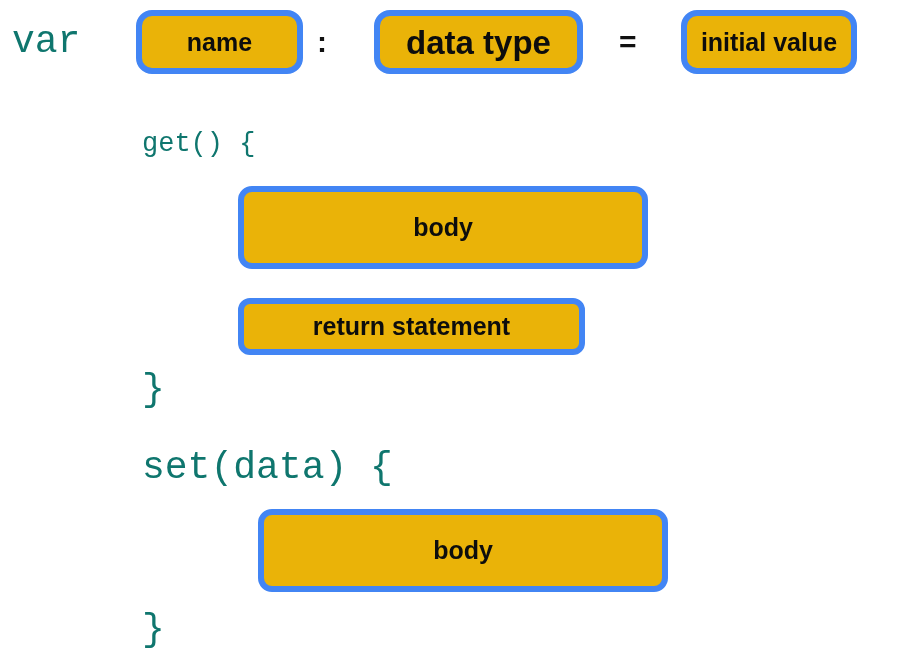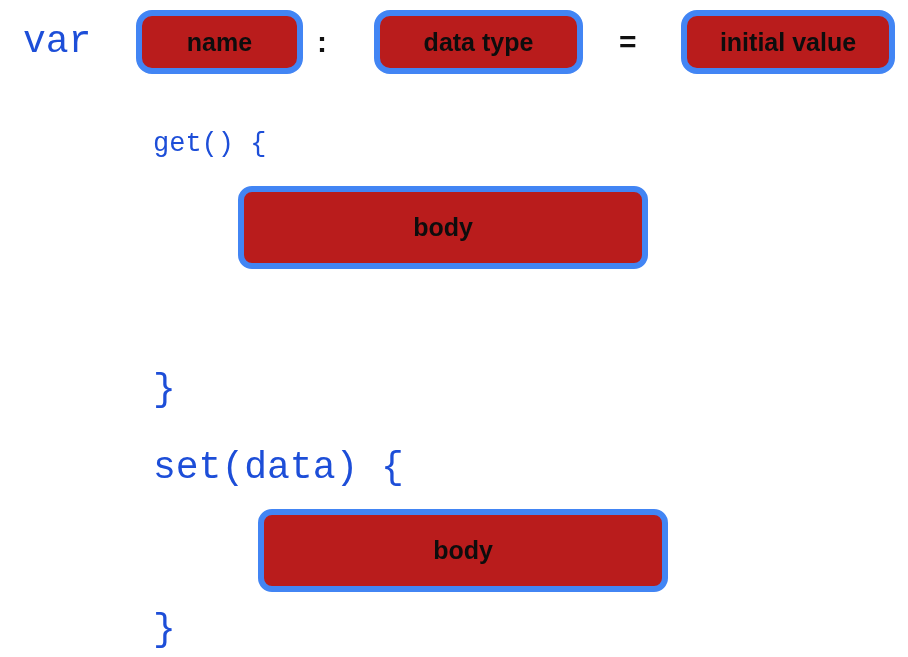--- a/index.html
+++ b/index.html
@@ -16,42 +16,41 @@
     background: #ffffff;
     overflow: hidden;
     font-kerning: none;
   }
 
   
   .code {
     position: absolute;
     font-family: "Liberation Mono", "DejaVu Sans Mono", monospace;
     font-weight: 400;
-    color: #1d4ed8;
+    color: #0f766e;
     white-space: pre;
     letter-spacing: 0px;
     line-height: 1;
-    margin-left: 11px;
   }
 
   
   .punct {
     position: absolute;
     font-family: "Liberation Sans", "DejaVu Sans", sans-serif;
     font-weight: 700;
     color: #111111;
     white-space: pre;
     line-height: 1;
   }
 
   
   .box {
     position: absolute;
     box-sizing: border-box;
-    background: #b91c1c;
+    background: #eab308;
     border-style: solid;
     border-color: #4285f4;
     display: flex;
     align-items: center;
     justify-content: center;
   }
 
   .box-label {
     font-family: "Liberation Sans", "DejaVu Sans", sans-serif;
     font-weight: 700;
@@ -59,23 +58,23 @@
     white-space: pre;
     line-height: 1;
     text-align: center;
   }
 
   
   #box-name        { left: 136px; top: 10px;  width: 167px; height: 64px;  border-width: 6px; border-radius: 16px; }
   #box-name .box-label        { font-size: 25px; }
 
   #box-datatype    { left: 374px; top: 10px;  width: 209px; height: 64px;  border-width: 6px; border-radius: 16px; }
-  #box-datatype .box-label    { font-size: 25px; }
+  #box-datatype .box-label    { font-size: 33px; }
 
-  #box-initial     { left: 681px; top: 10px;  width: 214px; height: 64px;  border-width: 6px; border-radius: 16px; }
+  #box-initial     { left: 681px; top: 10px;  width: 176px; height: 64px;  border-width: 6px; border-radius: 16px; }
   #box-initial .box-label     { font-size: 25px; }
 
   #box-get-body    { left: 238px; top: 186px; width: 410px; height: 83px;  border-width: 6px; border-radius: 14px; }
   #box-get-body .box-label    { font-size: 25px; }
 
   #box-return      { left: 238px; top: 298px; width: 347px; height: 57px;  border-width: 6px; border-radius: 12px; }
   #box-return .box-label      { font-size: 25px; }
 
   #box-set-body    { left: 258px; top: 509px; width: 410px; height: 83px;  border-width: 6px; border-radius: 14px; }
   #box-set-body .box-label    { font-size: 25px; }
@@ -112,20 +111,23 @@
   <div class="box" id="box-initial">
     <span class="box-label">initial value</span>
   </div>
 
   <div class="code" id="tok-get">get() {</div>
 
   <div class="box" id="box-get-body">
     <span class="box-label">body</span>
   </div>
 
+  <div class="box" id="box-return">
+    <span class="box-label">return statement</span>
+  </div>
 
   <div class="code" id="tok-get-close">}</div>
 
   <div class="code" id="tok-set">set(data) {</div>
 
   <div class="box" id="box-set-body">
     <span class="box-label">body</span>
   </div>
 
   <div class="code" id="tok-set-close">}</div>

